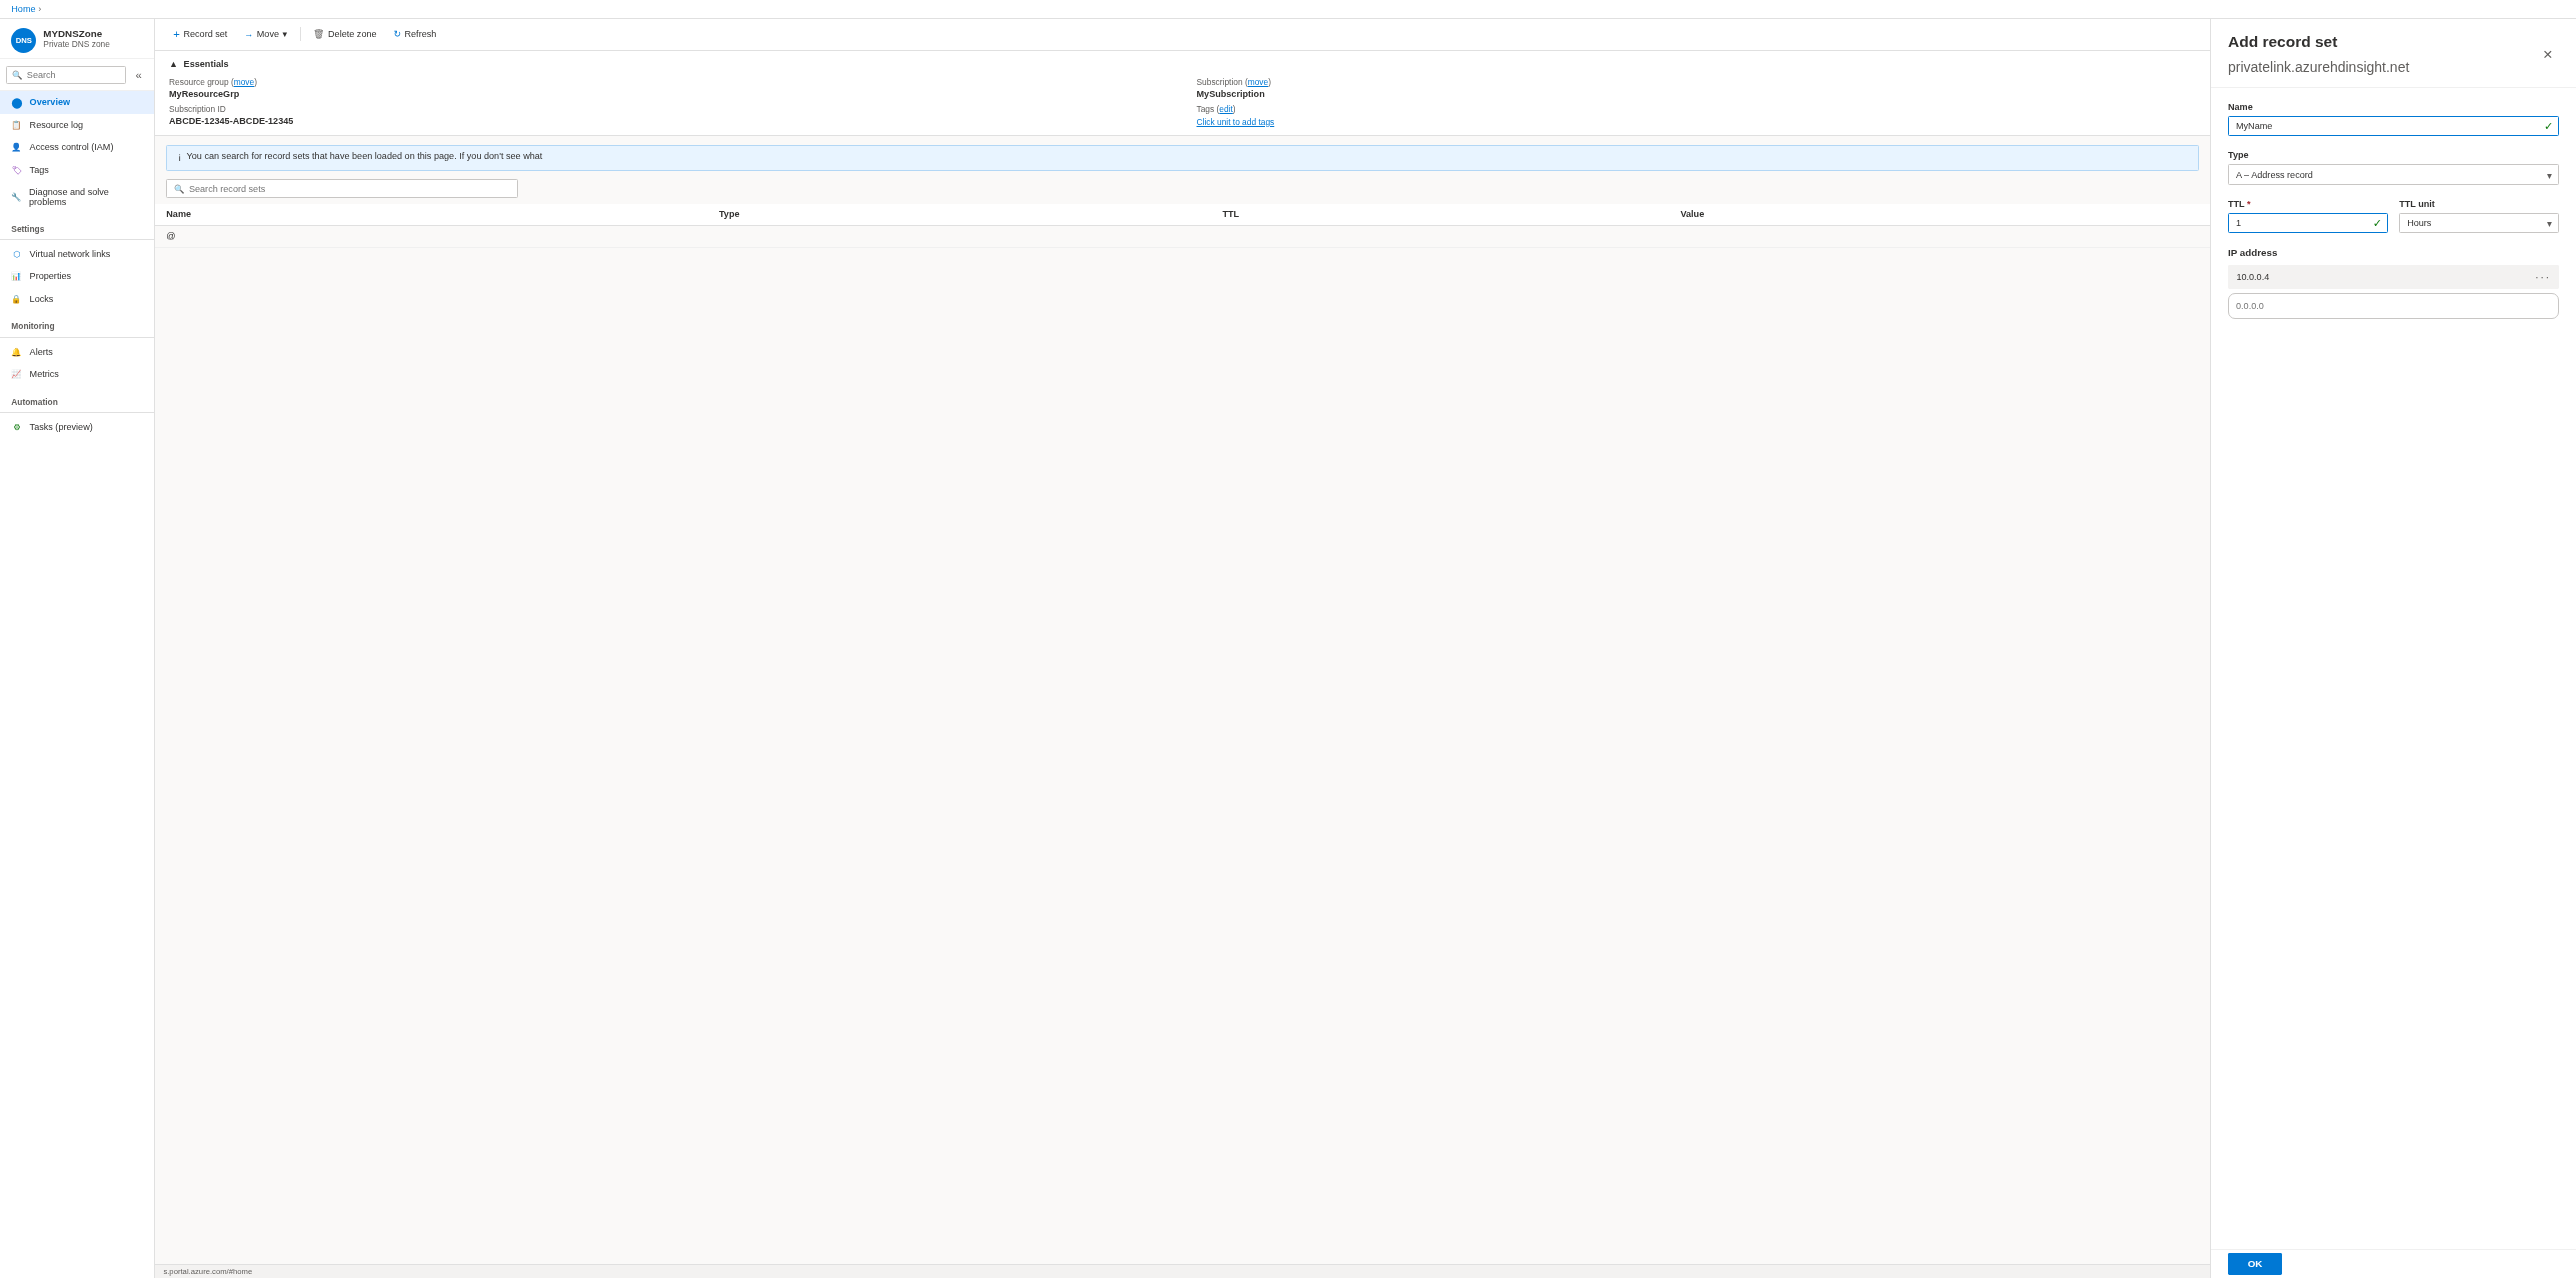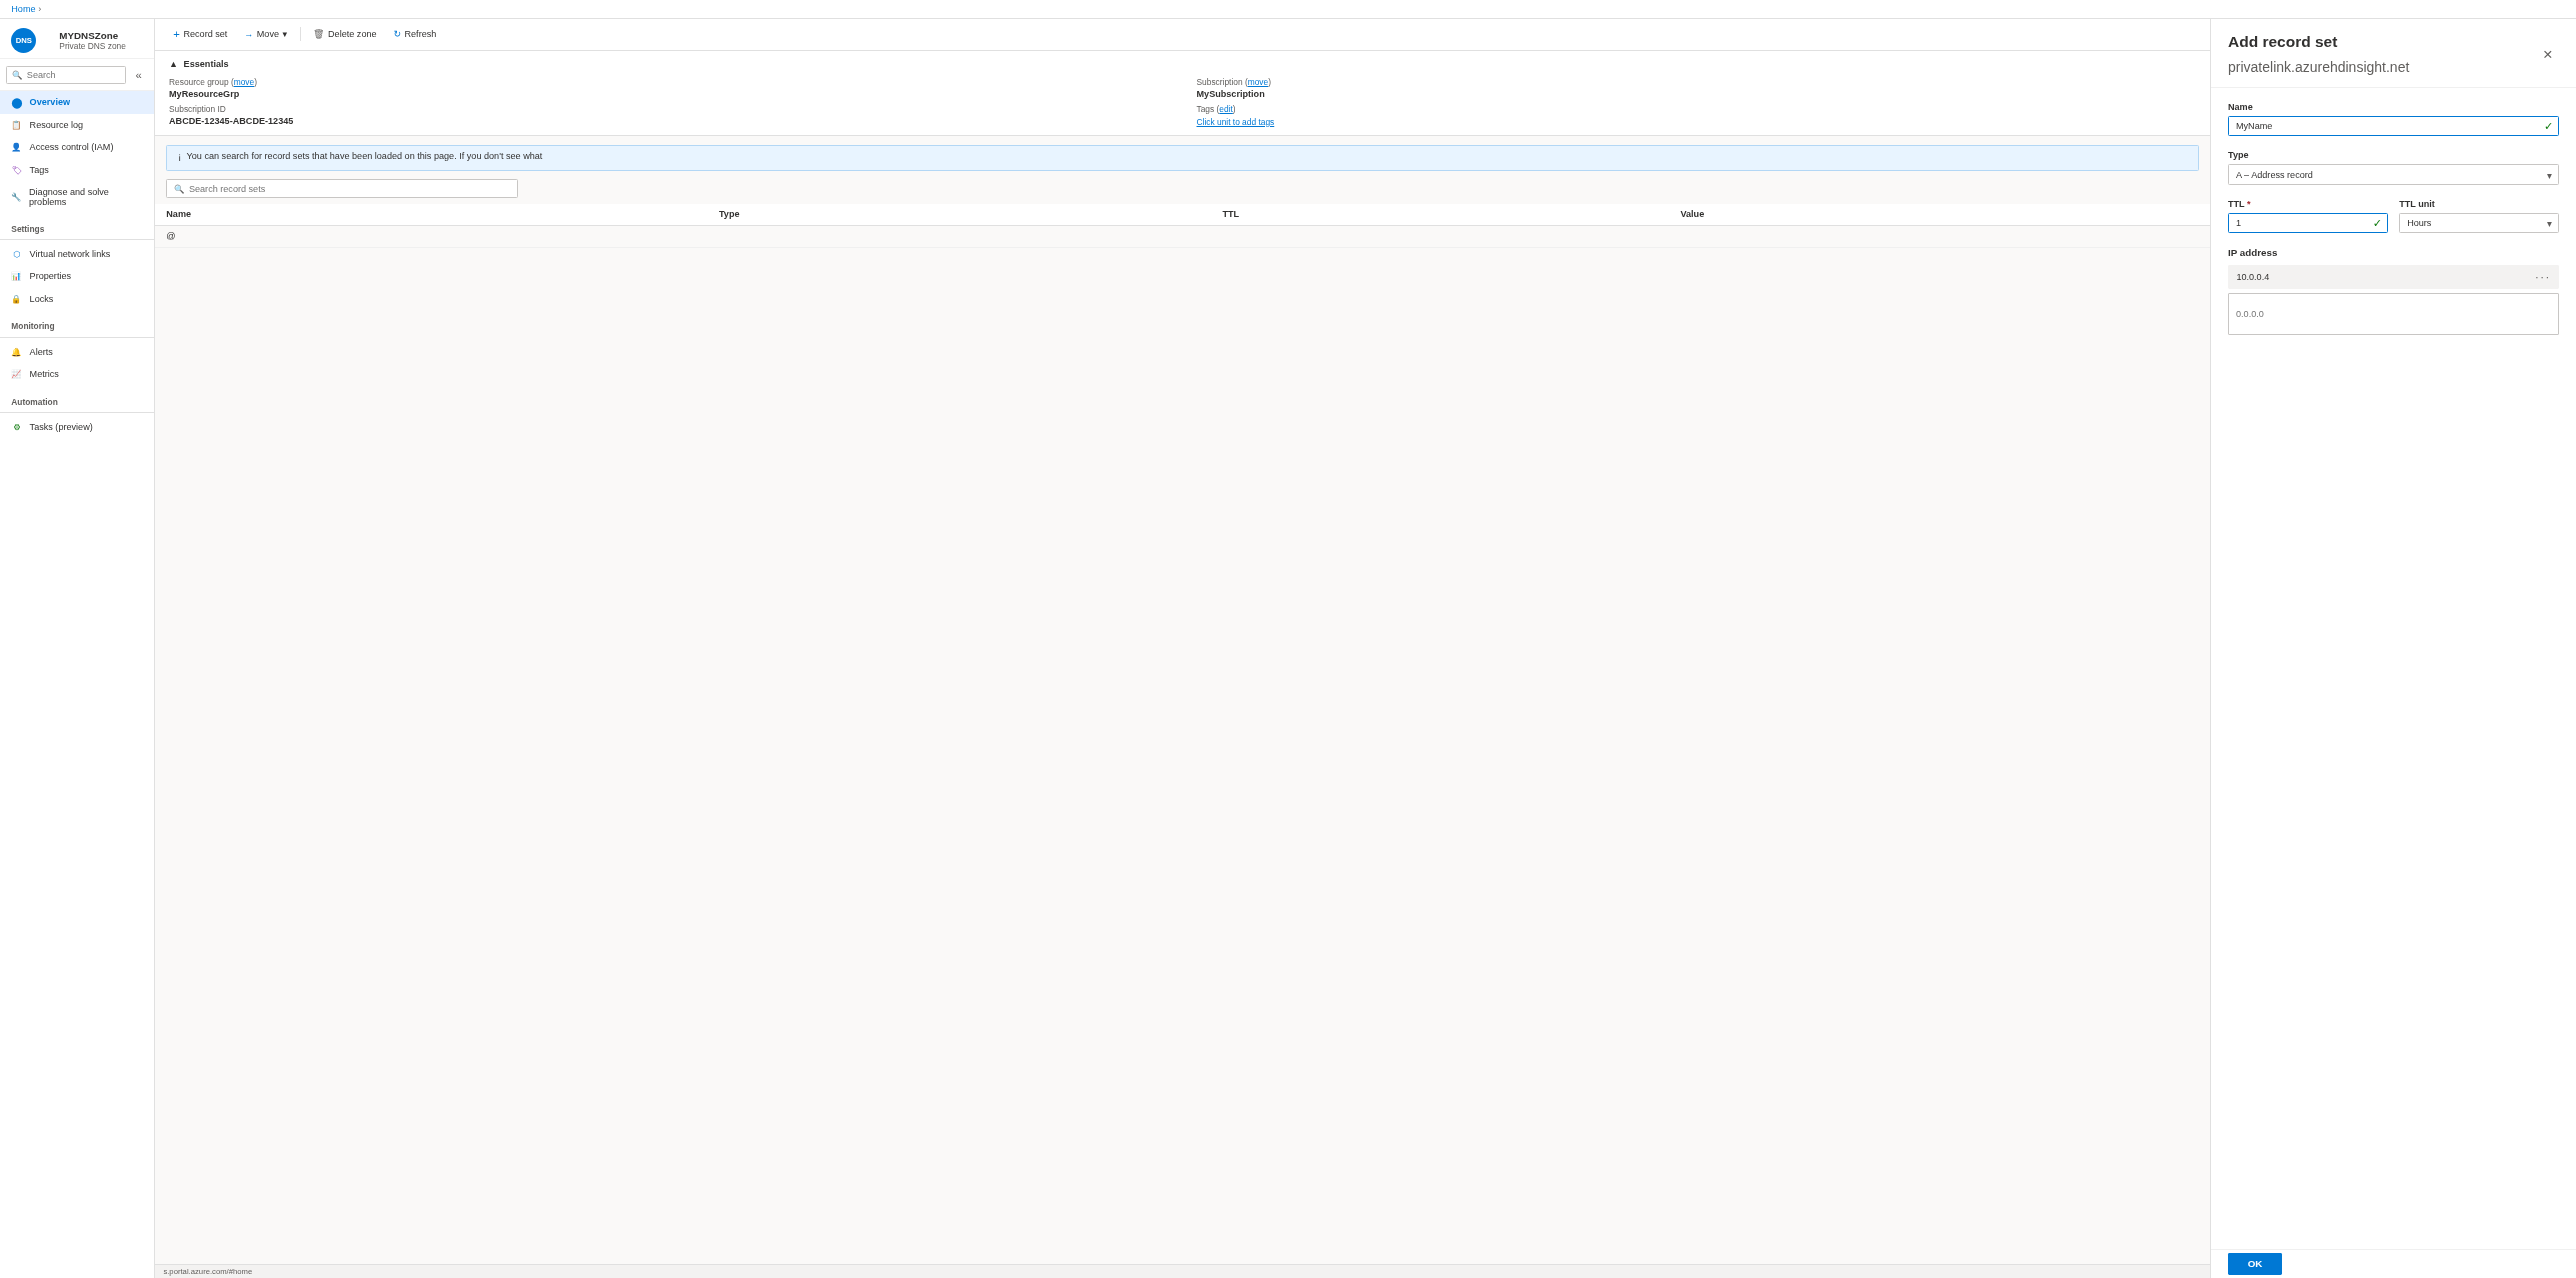--- a/index.html
+++ b/index.html
@@ -83,40 +83,40 @@
     .ttl-label-row { display: flex; gap: 11.3px; margin-bottom: 4.2px; }
     .ttl-label-row .form-label { flex: 1; margin-bottom: 0; }
     
     .ip-section { margin-top: 14px; }
     .ip-header { font-size: 9.8px; font-weight: 600; color: #323130; margin-bottom: 7px; }
     
     .ip-item { display: flex; align-items: center; justify-content: space-between; padding: 5.6px 8.4px; background: #f3f2f1; border-radius: 1.4px; margin-bottom: 4.2px; }
     .ip-value { font-size: 9.1px; color: #323130; }
     .ip-menu { color: #605e5c; cursor: pointer; font-size: 11.3px; letter-spacing: 1.4px; }
     
-    .ip-input { width: 100%; border: 0.7px solid #c8c6c4; border-radius: 1px; padding: 15px 7px; font-size: 9.1px; color: #605e5c; outline: none; }
+    .ip-input { width: 100%; border: 0.7px solid #c8c6c4; border-radius: 7px; padding: 7px 7px; font-size: 9.1px; color: #605e5c; outline: none; }
     
     .panel-footer { padding: 3px 17px; border-top: 0.7px solid #f0f0f0; margin-top: 40px; }
     .ok-btn { background: #0078d4; color: white; border: none; padding: 5.6px 19.7px; font-size: 9.8px; font-weight: 600; border-radius: 1.4px; cursor: pointer; }
 
     .scrollbar-area { overflow-y: auto; }
   </style>
 </head>
 <body>
 
 <div style="background:#fff; padding: 4.2px 11.3px; border-bottom:0.7px solid #e0e0e0; font-size:9.1px; display:flex; align-items:center; gap:2.8px;">
   <a style="color:#0078d4; text-decoration:none; cursor:pointer;">Home</a>
   <span style="color:#666;">›</span>
 </div>
 
 <div class="main-layout">
 
   <div class="sidebar">
 
-    <div style="padding:8.4px 11.3px 5.6px; display:flex; align-items:center; gap:23px; border-bottom:0.7px solid #f0f0f0;">
+    <div style="padding:8.4px 11.3px 5.6px; display:flex; align-items:flex-start; gap:7px; border-bottom:0.7px solid #f0f0f0;">
       <div class="dns-avatar">DNS</div>
       <div>
         <div class="sidebar-title">MYDNSZone</div>
         <div class="sidebar-subtitle">Private DNS zone</div>
       </div>
     </div>
 
     <div style="display:flex; align-items:center; padding:5.6px 5.6px; gap:2.8px; border-bottom:0.7px solid #f0f0f0;">
       <div class="search-box" style="flex:1;">
         <span style="color:#605e5c; font-size:8.4px;">🔍</span>

